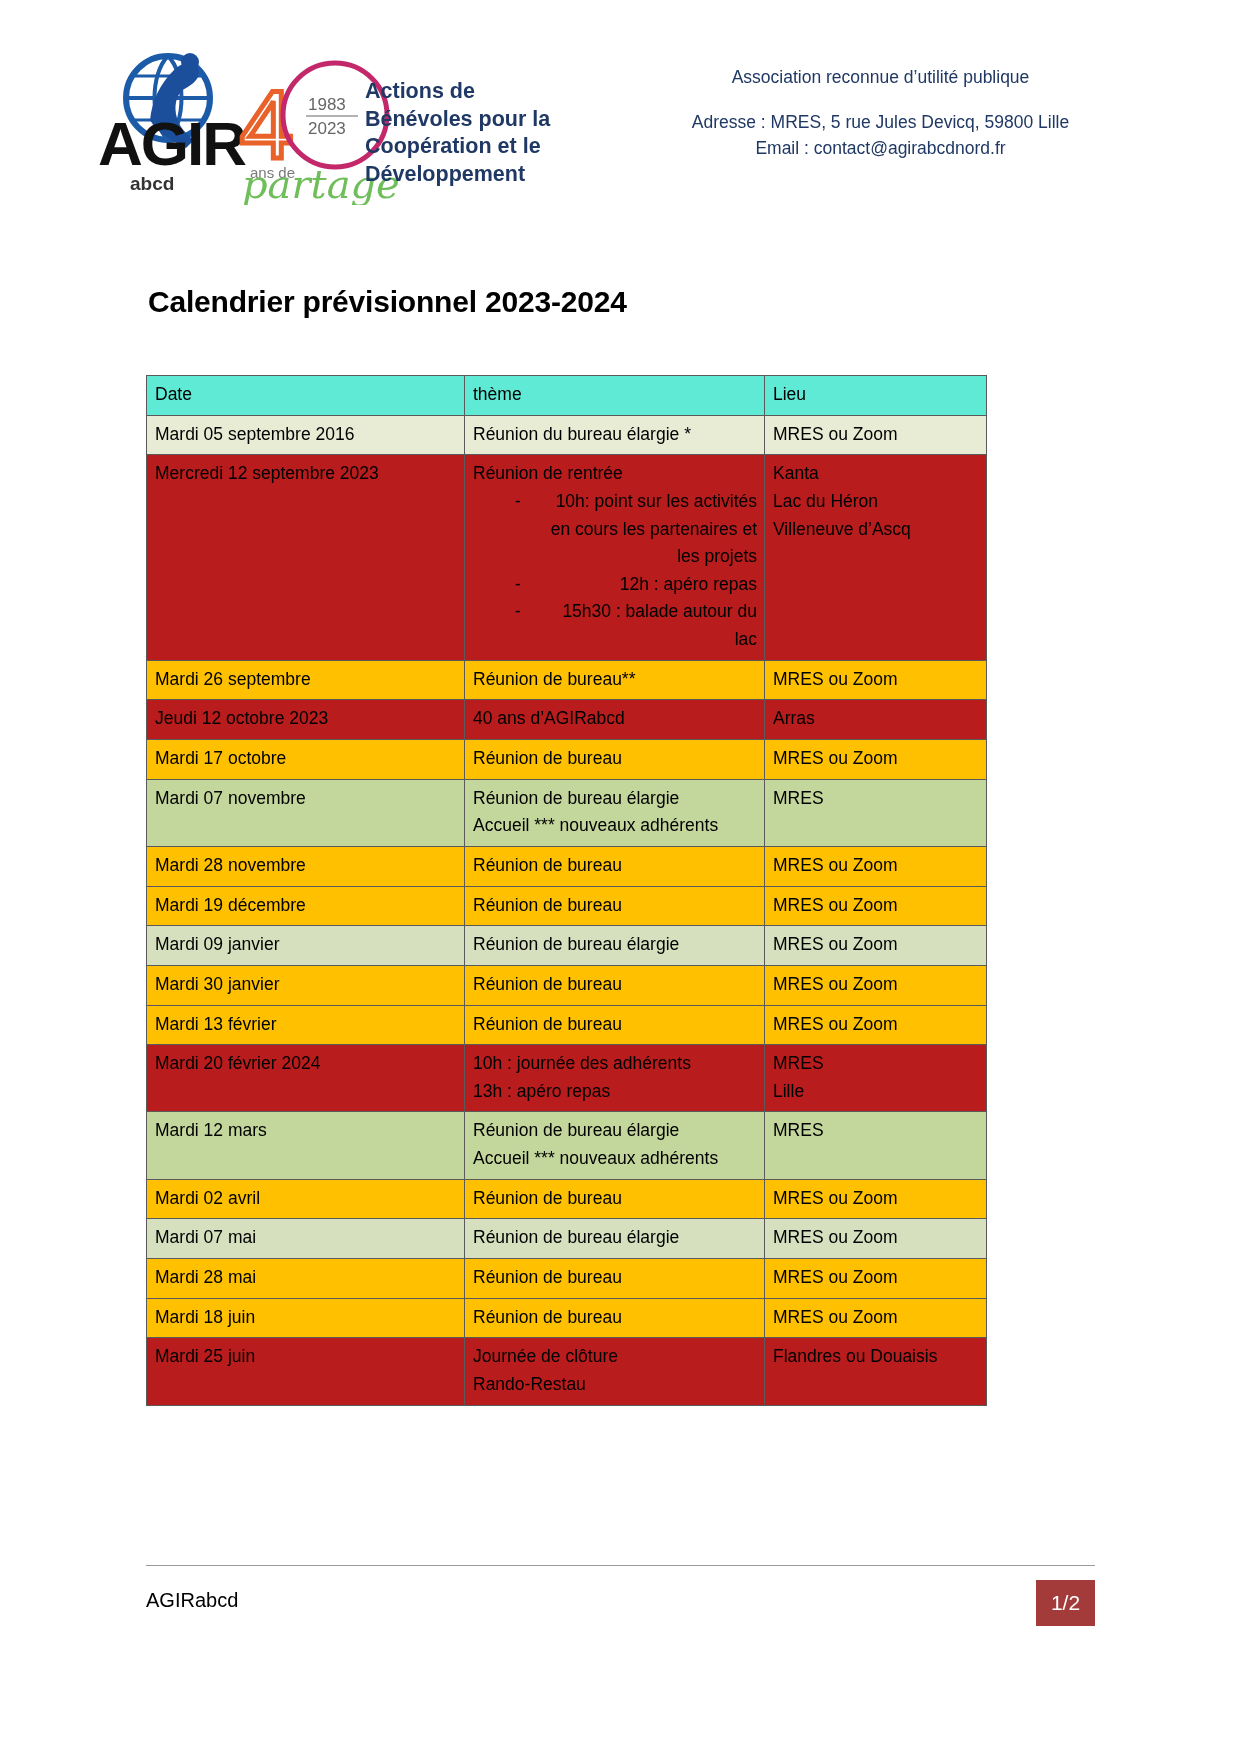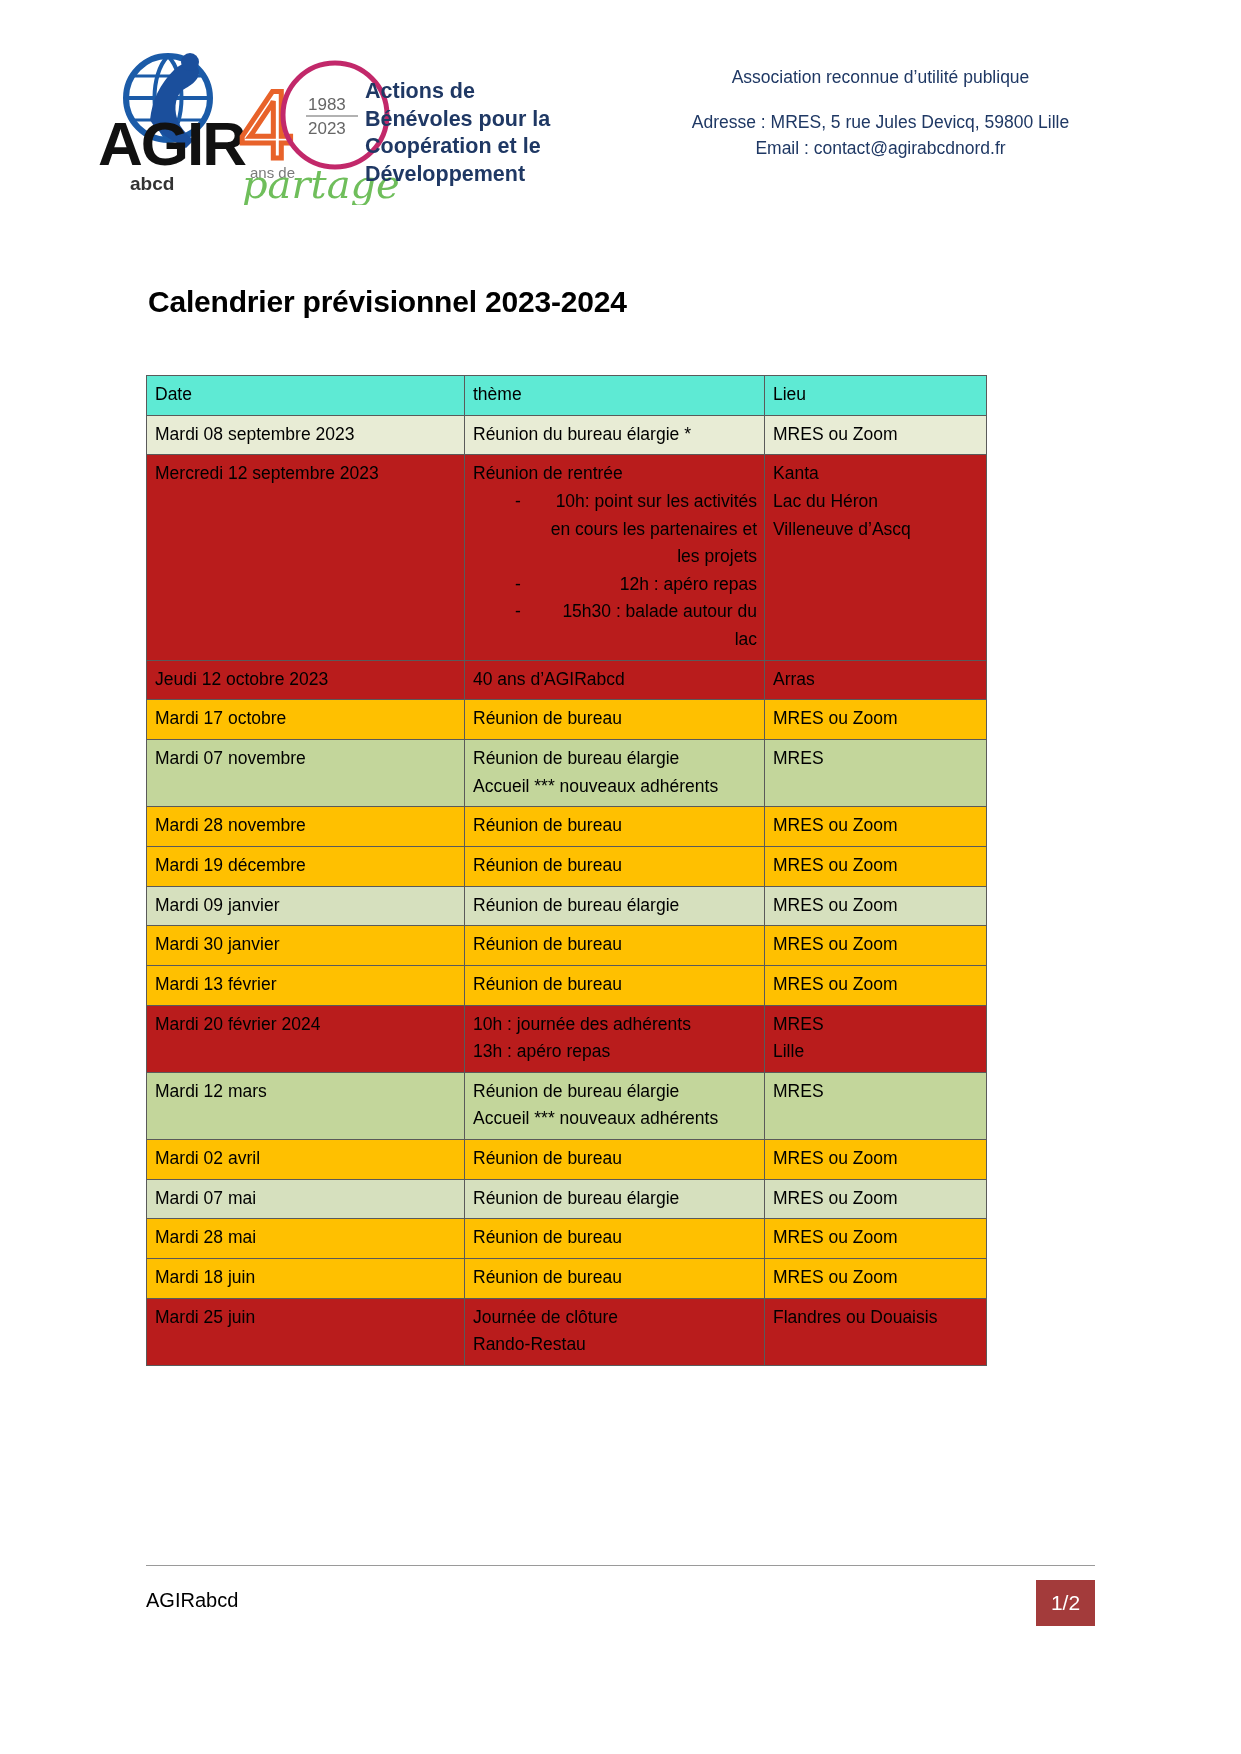--- a/index.html
+++ b/index.html
@@ -226,21 +226,21 @@
         <col class="c-theme">
         <col class="c-lieu">
     </colgroup>
     <tbody id="cal-body">
       <tr class="hdr">
         <td>Date</td>
         <td>thème</td>
         <td>Lieu</td>
       </tr>
     <tr>
-          <td class="bg-cream">Mardi 08 septembre 2023</td>
+          <td class="bg-cream">Mardi 05 septembre 2016</td>
           <td class="bg-cream">
             <span class="line">Réunion du bureau élargie *</span>
           </td>
           <td class="bg-cream">
             <span class="line">MRES ou Zoom</span>
           </td>
         </tr>
         <tr>
           <td class="bg-blue">Mercredi 12 septembre 2023</td>
           <td class="bg-blue">
@@ -248,20 +248,29 @@
             <ul class="dashlist">
               <li>10h: point sur les activités en cours les partenaires et les projets</li>
               <li>12h : apéro repas</li>
               <li>15h30 : balade autour du lac</li>
             </ul>
           </td>
           <td class="bg-blue">
             <span class="line">Kanta</span>
             <span class="line">Lac du Héron</span>
             <span class="line">Villeneuve d’Ascq</span>
+          </td>
+        </tr>
+        <tr>
+          <td class="bg-amber">Mardi  26 septembre</td>
+          <td class="bg-amber">
+            <span class="line">Réunion de bureau**</span>
+          </td>
+          <td class="bg-amber">
+            <span class="line">MRES ou Zoom</span>
           </td>
         </tr>
         <tr>
           <td class="bg-blue">Jeudi 12 octobre 2023</td>
           <td class="bg-blue">
             <span class="line">40 ans d’AGIRabcd</span>
           </td>
           <td class="bg-blue">
             <span class="line">Arras</span>
           </td>

